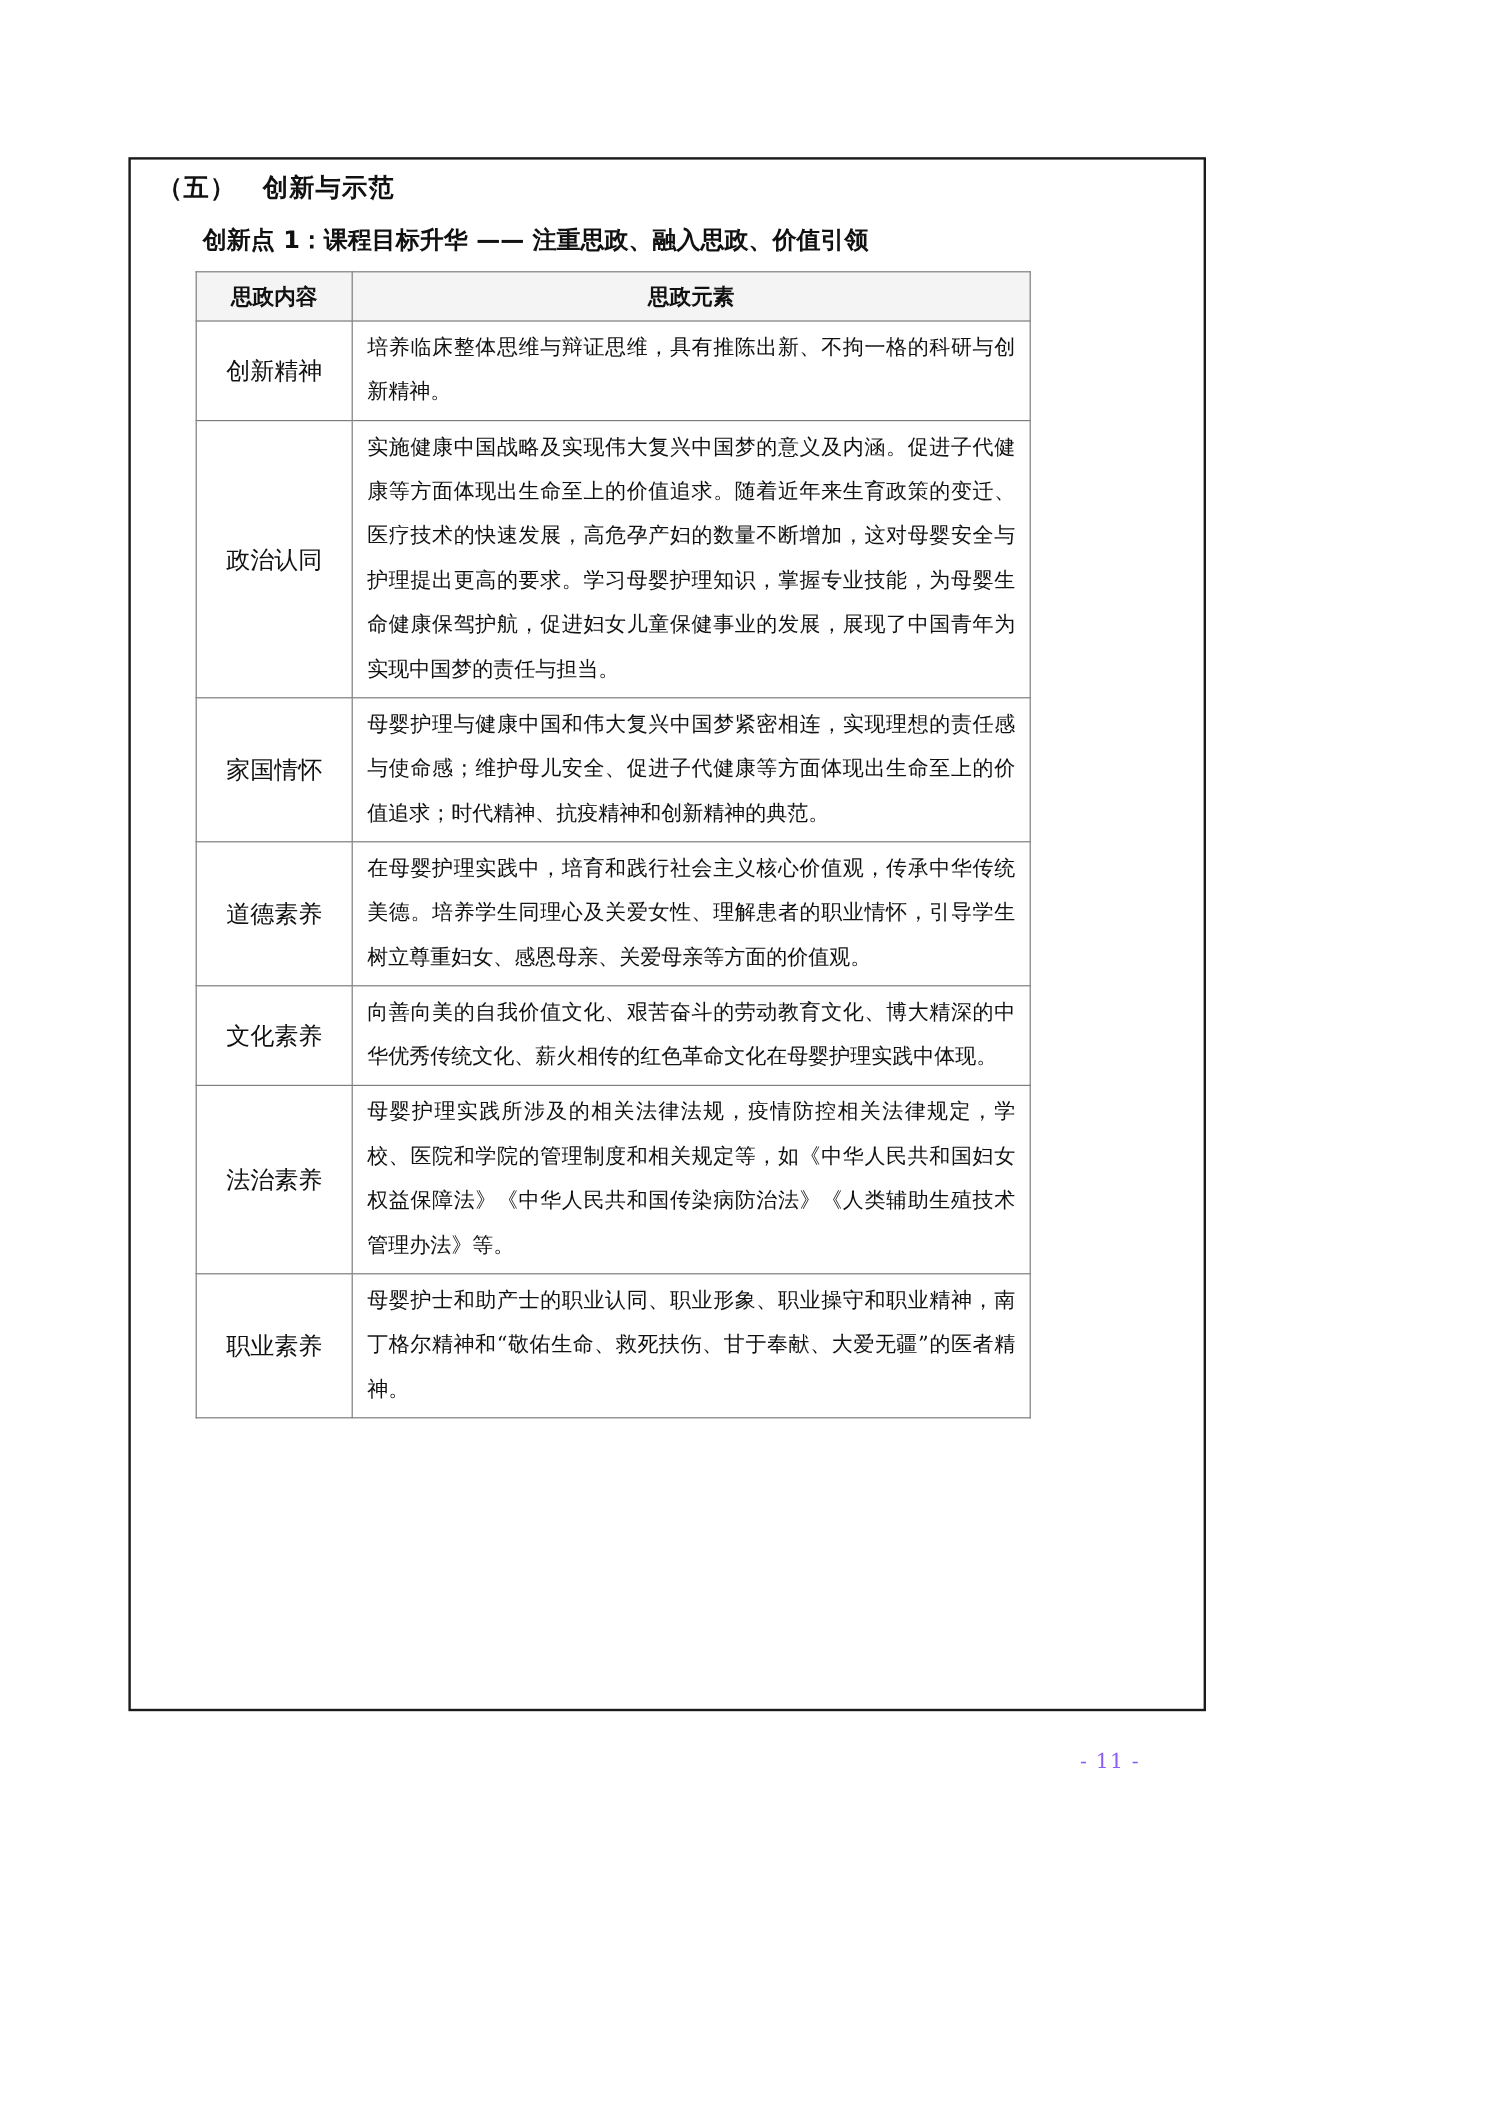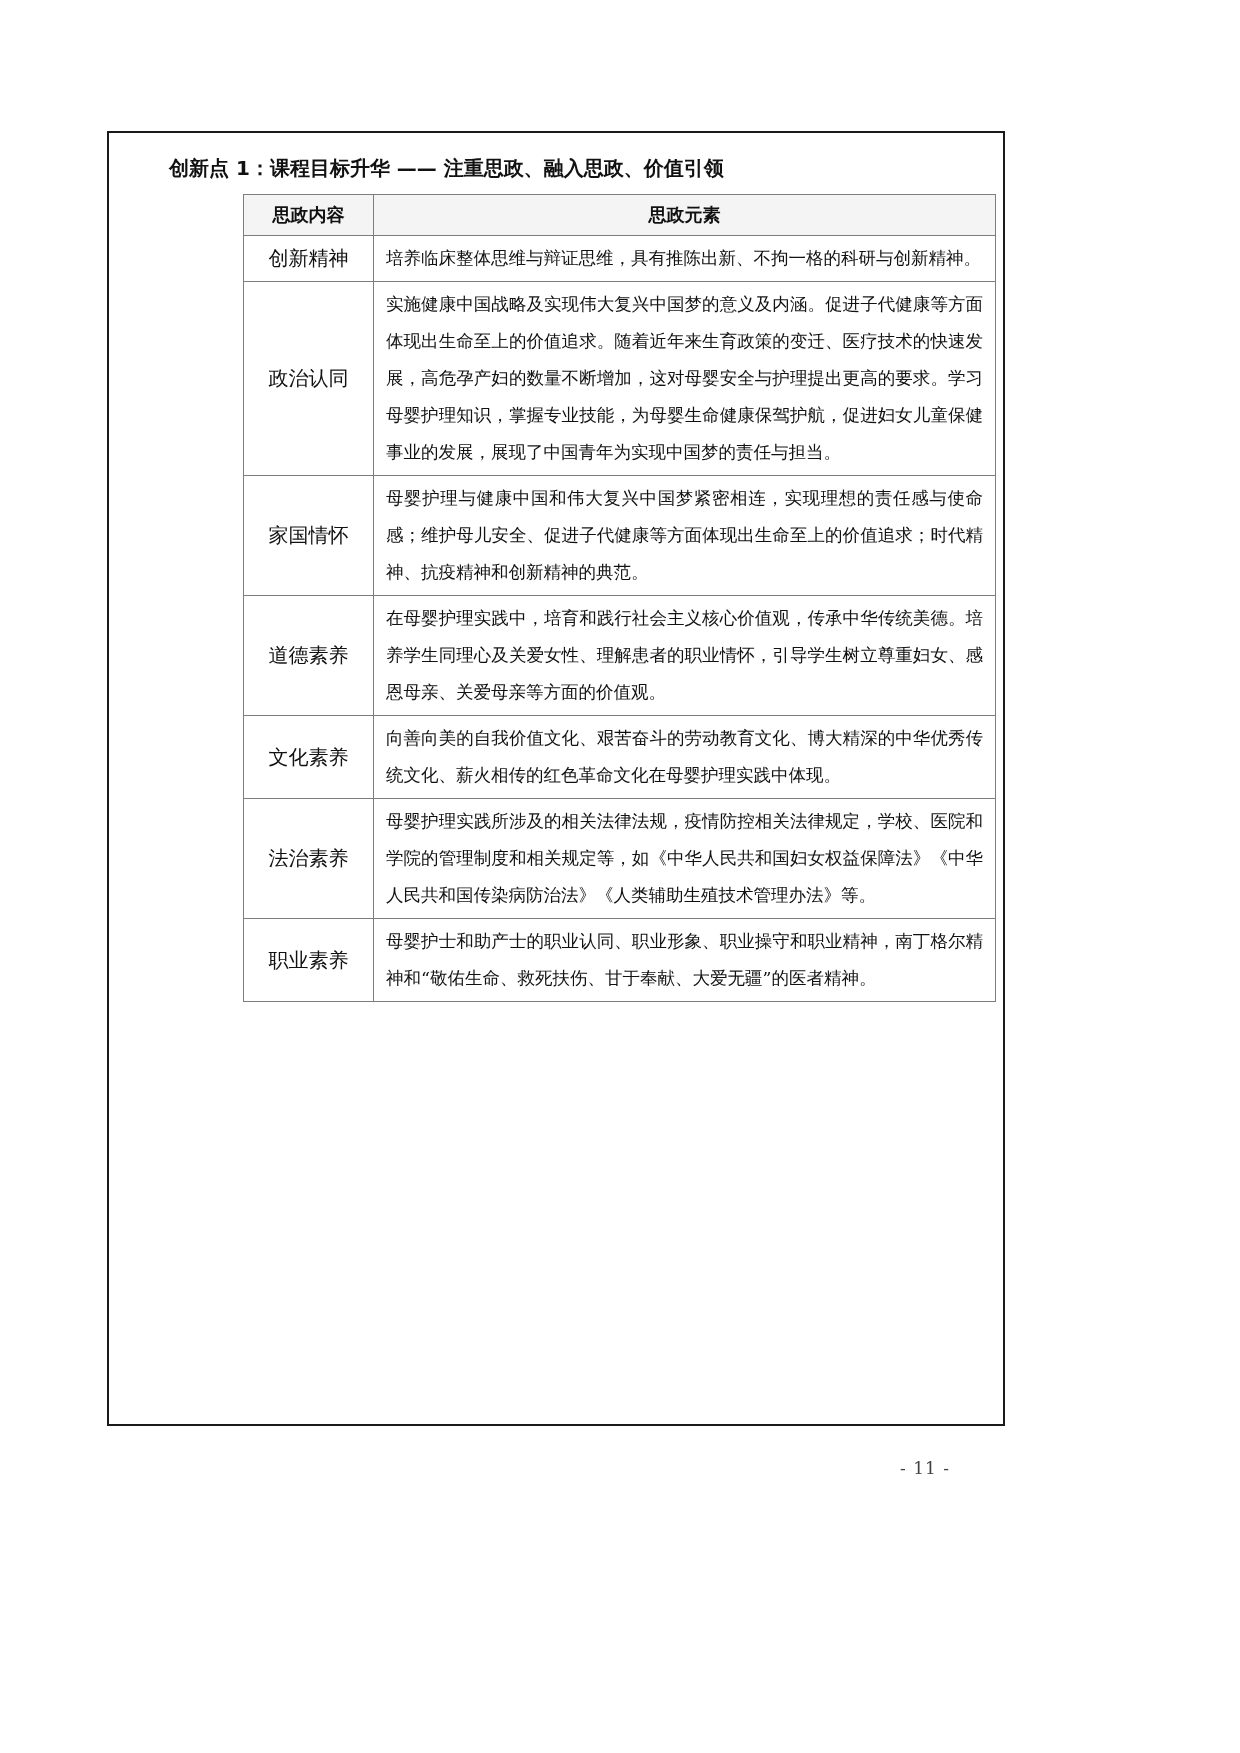--- a/index.html
+++ b/index.html
@@ -50,22 +50,22 @@
   }
   .table-caption {
     font-family: "DejaVu Sans", "Liberation Sans", sans-serif;
     font-size: 19px;
     font-weight: bold;
     text-align: center;
     margin: 26px 0 16px 0;
   }
   table.ideology {
     border-collapse: collapse;
-    margin-left: 118px;
-    width: 753px;
+    margin-left: 38px;
+    width: 696px;
     table-layout: fixed;
     border-radius: 31px;
   }
   table.ideology th,
   table.ideology td {
     border: 1px solid #7d7d7d;
     box-sizing: border-box;
   }
   table.ideology th {
     font-family: "DejaVu Sans", "Liberation Sans", sans-serif;
@@ -87,31 +87,32 @@
     line-height: 37px;
     padding: 4px 12px;
     text-align: justify;
     vertical-align: middle;
   }
   .page-number {
     position: absolute;
     left: 900px;
     top: 1458px;
     font-size: 17px;
-    color: #404040;
+    color: #8b5cf6;
     letter-spacing: 1px;
   }
 </style>
 </head>
 <body>
 
 <div class="page">
 
   <div class="content-box">
 
+    <div class="sec-heading">（五）　创新与示范</div>
 
 
     <div class="innov-heading">创新点 1：课程目标升华 —— 注重思政、融入思政、价值引领</div>
 
 
 
     <table class="ideology">
       <thead>
         <tr>
           <th class="col-cat">思政内容</th>

